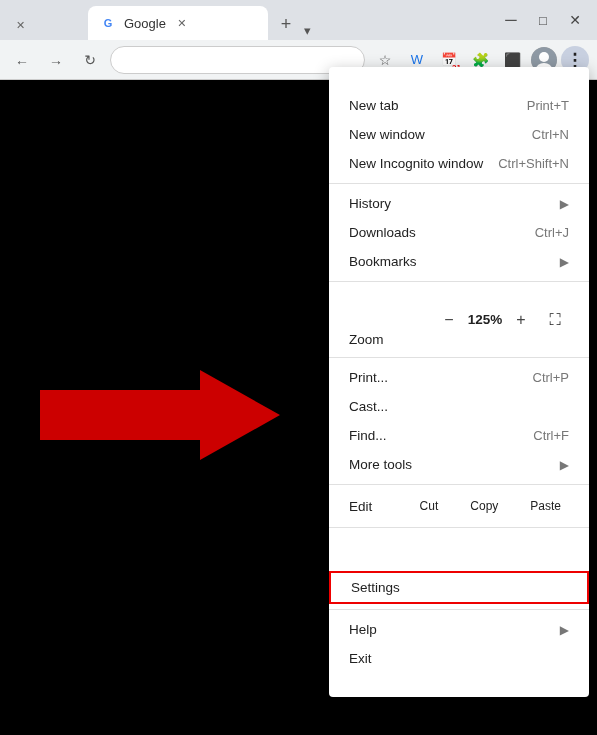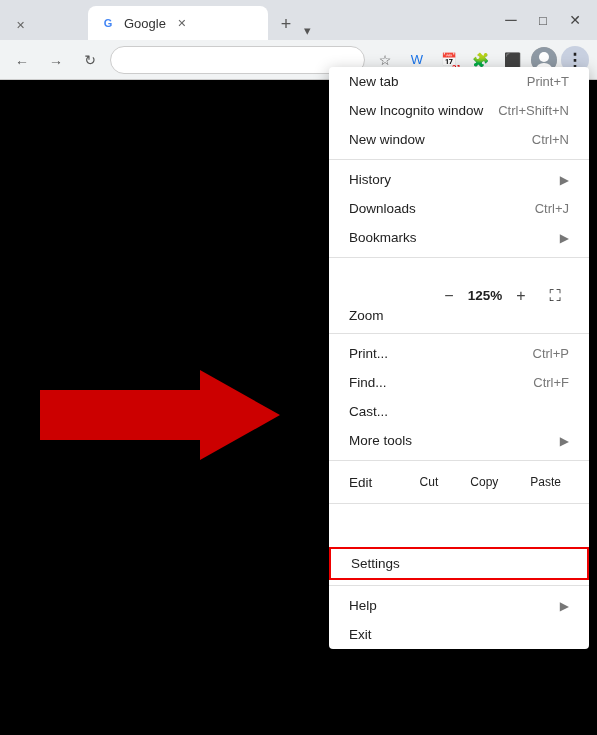--- a/index.html
+++ b/index.html
@@ -125,21 +125,21 @@
 
     
     .context-menu {
       position: absolute;
       top: 67px;
       right: 8px;
       width: 260px;
       background: #fff;
       box-shadow: 0 4px 16px rgba(0,0,0,0.3);
       border-radius: 4px;
-      padding: 0 0;
+      padding: 24px 0;
       z-index: 100;
     }
 
     .menu-item {
       display: flex;
       align-items: center;
       justify-content: space-between;
       padding: 7px 20px;
       font-size: 13.5px;
       color: #222;
@@ -337,27 +337,27 @@
 </div>
 
 <div class="context-menu">
 
   <div class="menu-item">
     <span>New tab</span>
     <span class="shortcut">Print+T</span>
   </div>
 
   <div class="menu-item">
+    <span>New window</span>
+    <span class="shortcut">Ctrl+N</span>
+  </div>
+
+  <div class="menu-item">
     <span>New Incognito window</span>
     <span class="shortcut">Ctrl+Shift+N</span>
-  </div>
-
-  <div class="menu-item">
-    <span>New window</span>
-    <span class="shortcut">Ctrl+N</span>
   </div>
 
   <div class="menu-divider"></div>
 
   <div class="menu-item">
     <span>History</span>
     <span class="arrow-right">▶</span>
   </div>
 
   <div class="menu-item">
@@ -381,26 +381,26 @@
   </div>
 
   <div class="menu-divider"></div>
 
   <div class="menu-item">
     <span>Print...</span>
     <span class="shortcut">Ctrl+P</span>
   </div>
 
   <div class="menu-item">
+    <span>Cast...</span>
+  </div>
+
+  <div class="menu-item">
     <span>Find...</span>
     <span class="shortcut">Ctrl+F</span>
-  </div>
-
-  <div class="menu-item">
-    <span>Cast...</span>
   </div>
 
   <div class="menu-item">
     <span>More tools</span>
     <span class="arrow-right">▶</span>
   </div>
 
   <div class="menu-divider"></div>
 
   <div class="edit-row">

